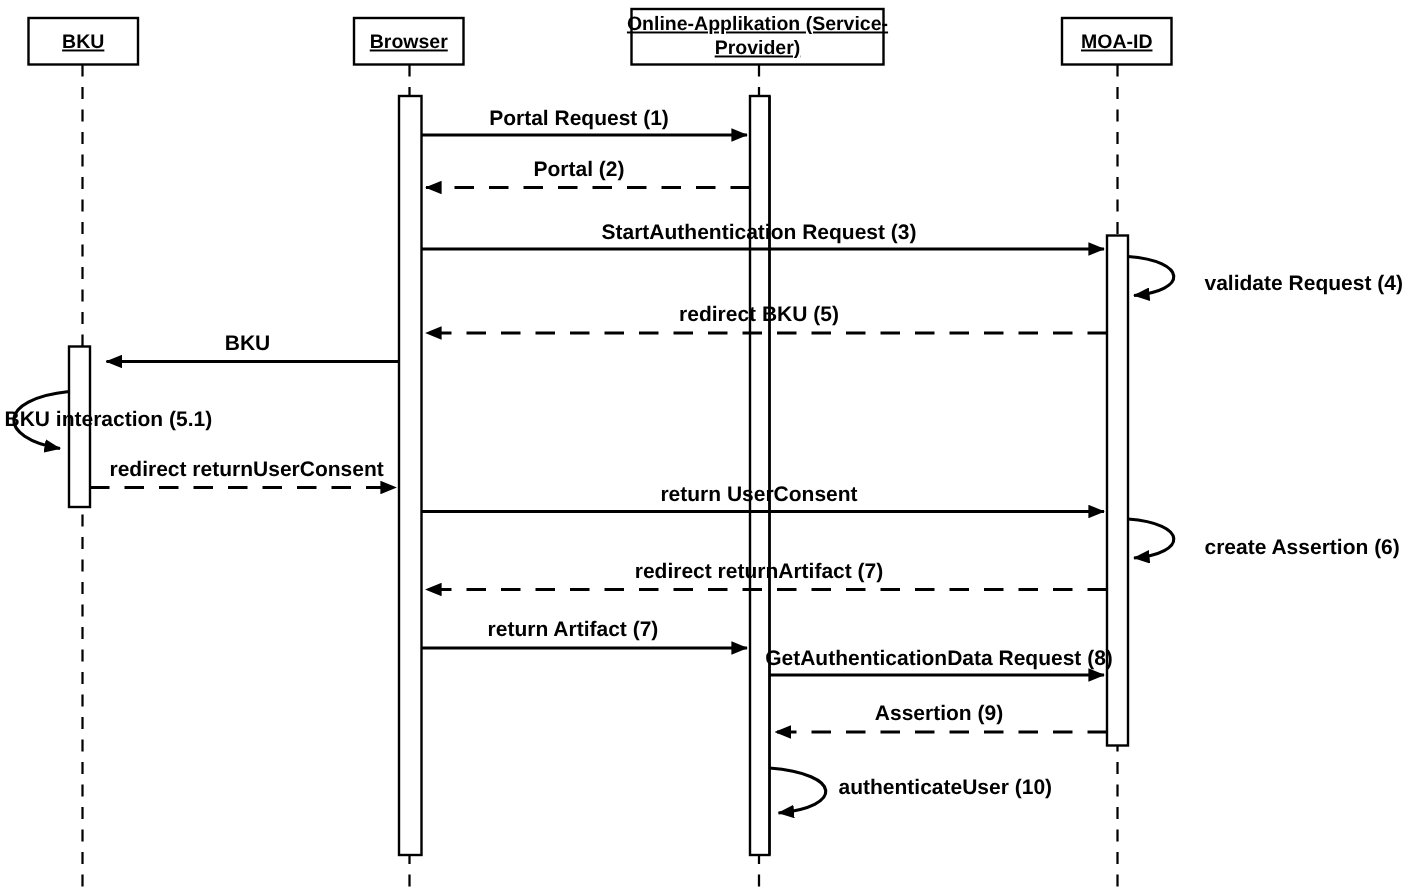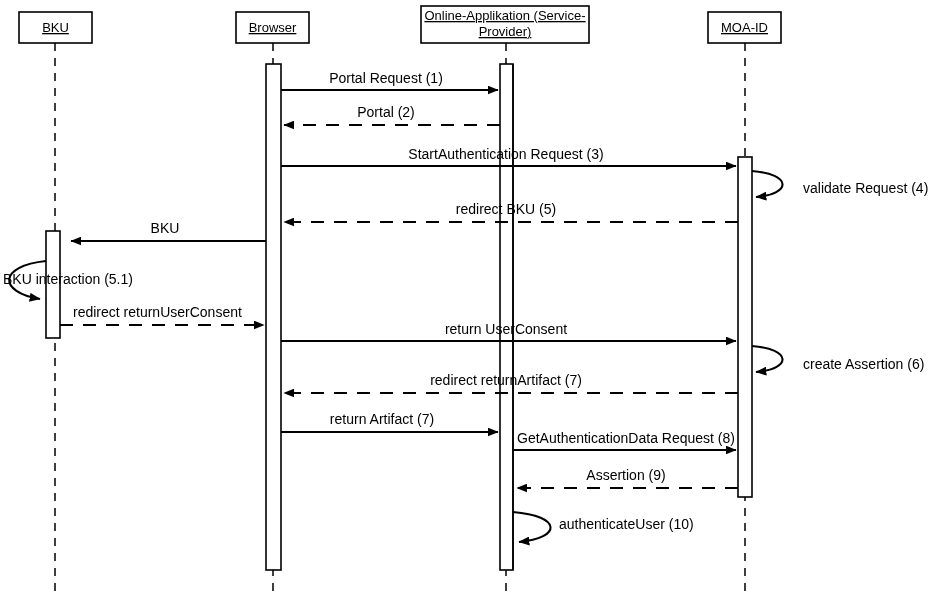--- a/index.html
+++ b/index.html
@@ -9,20 +9,21 @@
   }
   body {
     font-family: "Liberation Sans", sans-serif;
   }
   #diagram-root {
     position: relative;
     width: 936px;
     height: 592px;
     background: #ffffff;
     overflow: hidden;
+    font-weight: bold;
   }
   svg#seq {
     display: block;
     width: 936px;
     height: 592px;
   }
   .lifeline-box {
     fill: #ffffff;
     stroke: #000000;
     stroke-width: 1.6;

